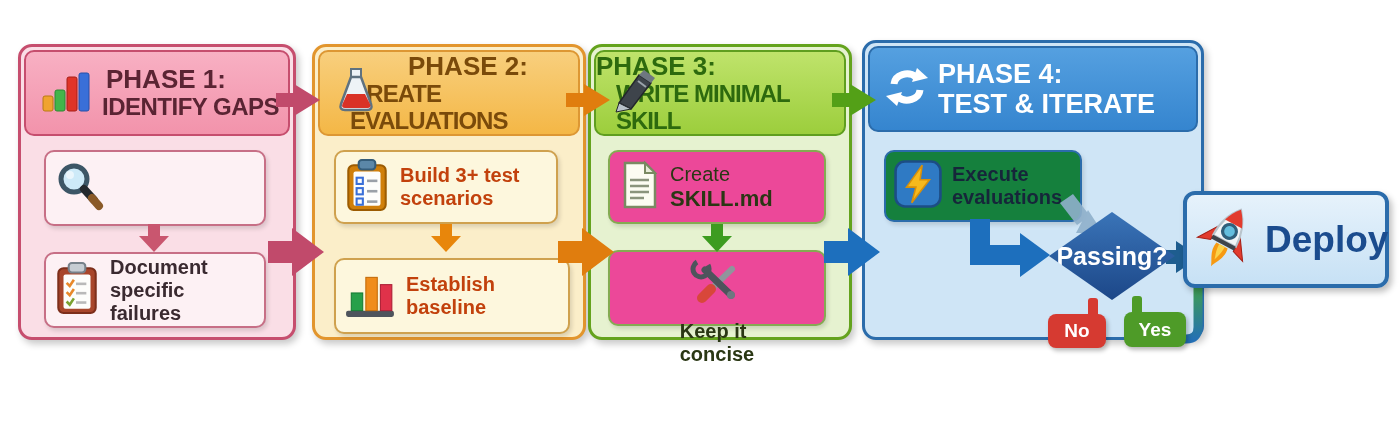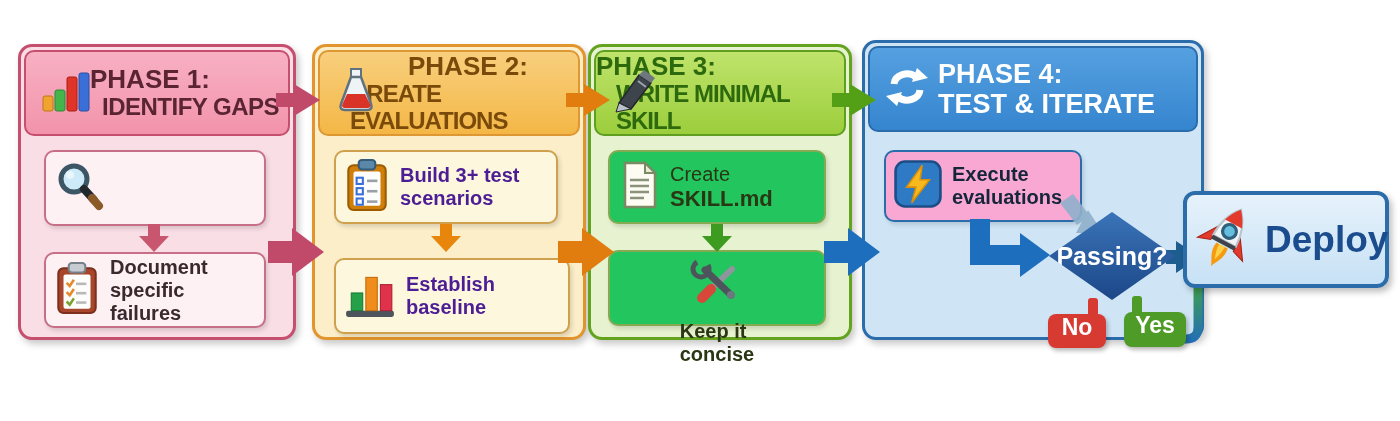--- a/index.html
+++ b/index.html
@@ -22,52 +22,52 @@
   .p4 .phase-header{background:linear-gradient(#55a0e0,#3585cf);border-color:#2b6cab;}
 
   .h-icon{position:absolute;left:14px;top:50%;transform:translateY(-50%);}
   .t1,.t2{font-weight:bold;line-height:1.12;}
   .t1{font-size:26px;}
   .t2{font-size:24px;letter-spacing:-0.5px;}
   .p1 .t1,.p1 .t2{color:#5a2433;}
   .p2 .t1,.p2 .t2{color:#7a4a0a;}
   .p3 .t1,.p3 .t2{color:#2d6a0e;}
   .p4 .t1,.p4 .t2{color:#ffffff;}
-  .p1 .t1{padding-left:64px;} .p1 .t2{padding-left:76px;}
+  .p1 .t1{padding-left:80px;} .p1 .t2{padding-left:76px;}
   .p2 .t1{padding-left:88px;} .p2 .t2{padding-left:30px;letter-spacing:-1px;}
   .p3 .t1{} .p3 .t2{padding-left:20px;letter-spacing:-1px;}
   .p4 .t1{padding-left:68px;font-size:27px;} .p4 .t2{padding-left:68px;font-size:27px;letter-spacing:0;}
 
   
   .item{position:absolute;border-radius:10px;border:2px solid;display:flex;align-items:center;
         gap:10px;padding:4px 8px;box-sizing:border-box;z-index:2;
         box-shadow:2px 3px 4px rgba(0,0,0,.13);}
   .p1-item{background:#fdf1f4;border-color:#c76f86;}
   .p2-item{background:#fdf7dd;border-color:#cfa14e;}
-  .p3-item{background:#22c55e;border-color:#84ab52;}
-  .p4-item{background:#f9a8d4;border-color:#2b6cab;}
+  .p3-item{background:#ec4899;border-color:#84ab52;}
+  .p4-item{background:#15803d;border-color:#2b6cab;}
   .item-text{font-weight:bold;font-size:20px;line-height:1.15;}
   .p1-item .item-text{color:#3a2a30;}
-  .p2-item .item-text{color:#4c1d95;}
+  .p2-item .item-text{color:#c2410c;}
   .p3-item .item-text{color:#2a3714;}
   .p4-item .item-text{color:#16263a;}
   .w-normal{font-weight:normal;}
   .w-heavy{font-weight:bold;font-size:22px;}
 
   
   .diamond{position:absolute;left:1049px;top:212px;width:126px;height:88px;z-index:6;
            clip-path:polygon(50% 0,100% 50%,50% 100%,0 50%);
            background:linear-gradient(180deg,#3a74b8,#1c4788);
            display:flex;align-items:center;justify-content:center;
            filter:drop-shadow(2px 3px 3px rgba(0,0,0,.3));}
   .diamond-label{color:#fff;font-weight:bold;font-size:25px;}
 
   
-  .badge{position:absolute;z-index:7;color:#fff;font-weight:bold;font-size:23px;
-         display:flex;align-items:flex-start;justify-content:center;border-radius:8px;
+  .badge{position:absolute;z-index:7;color:#fff;font-weight:bold;font-size:19px;
+         display:flex;align-items:center;justify-content:center;border-radius:8px;
          box-shadow:2px 3px 4px rgba(0,0,0,.25);}
   .badge::before{content:"";position:absolute;top:-16px;width:10px;height:18px;
                  background:inherit;border-radius:3px 3px 0 0;}
   .badge-no{left:1048px;top:314px;width:58px;height:34px;background:#d63a31;}
   .badge-no::before{left:40px;}
   .badge-yes{left:1124px;top:312px;width:62px;height:35px;background:#4e9b28;}
   .badge-yes::before{left:8px;}
 
   
   .deploy{position:absolute;left:1183px;top:191px;width:206px;height:97px;z-index:8;

